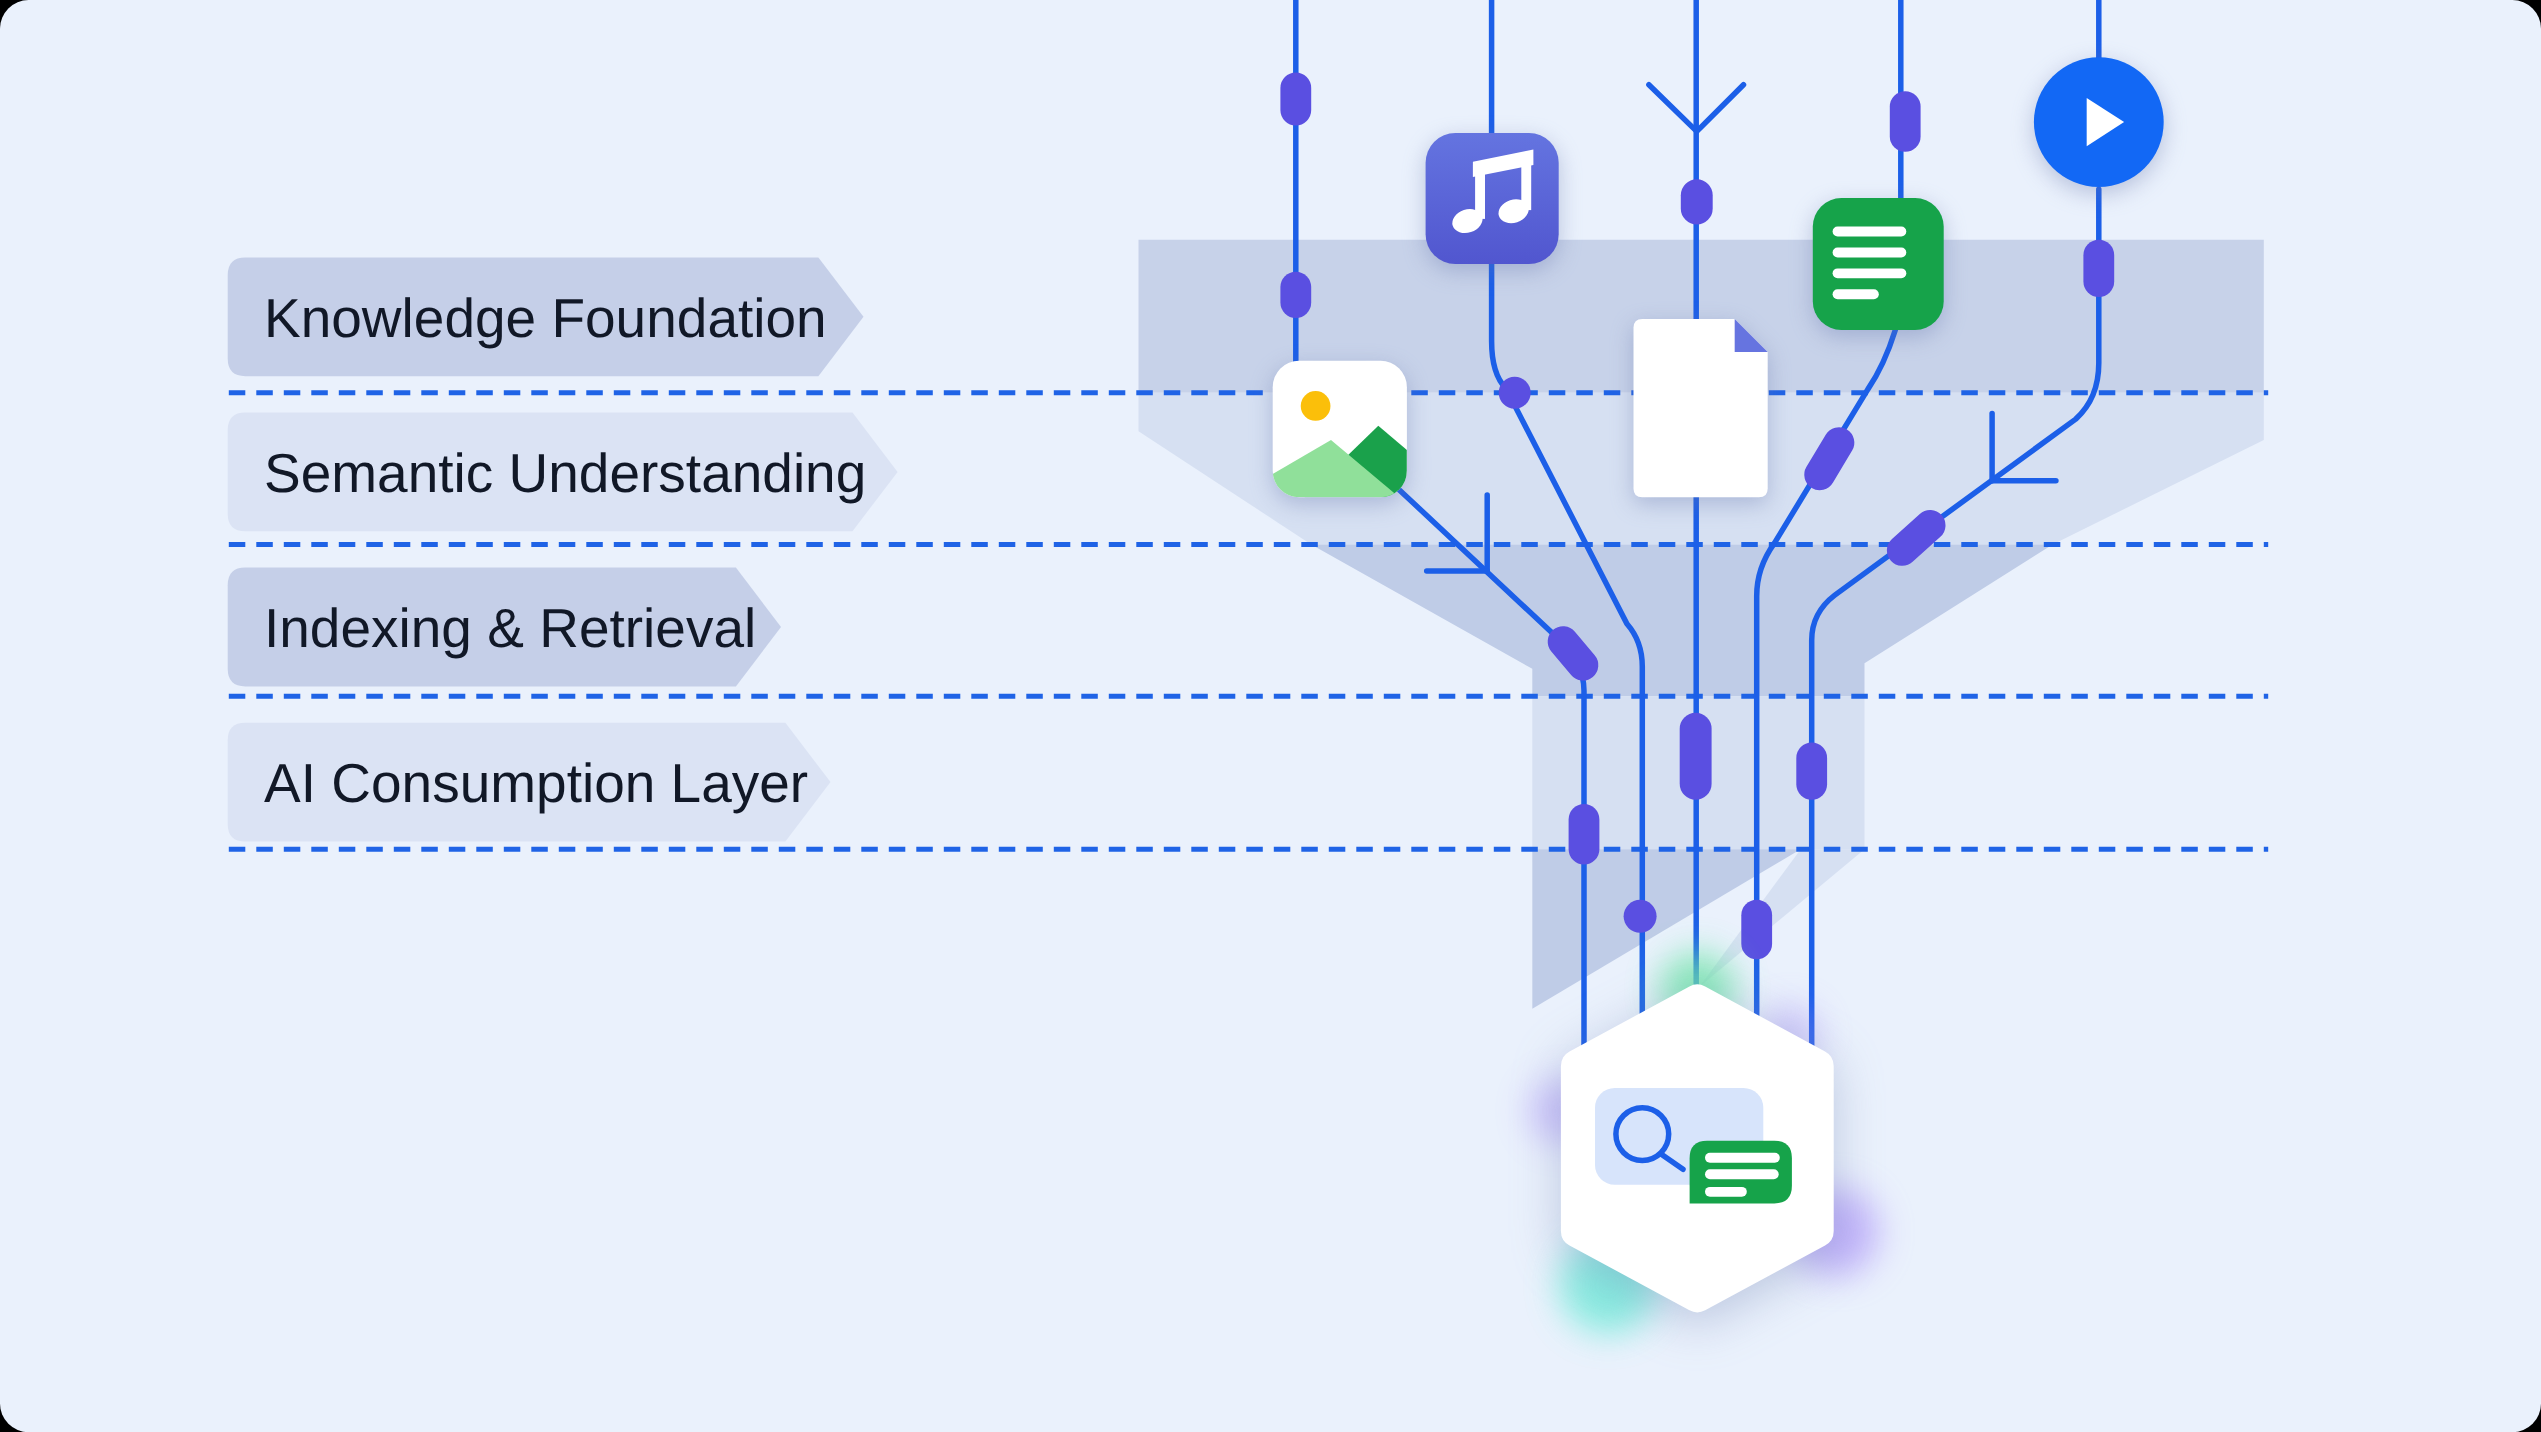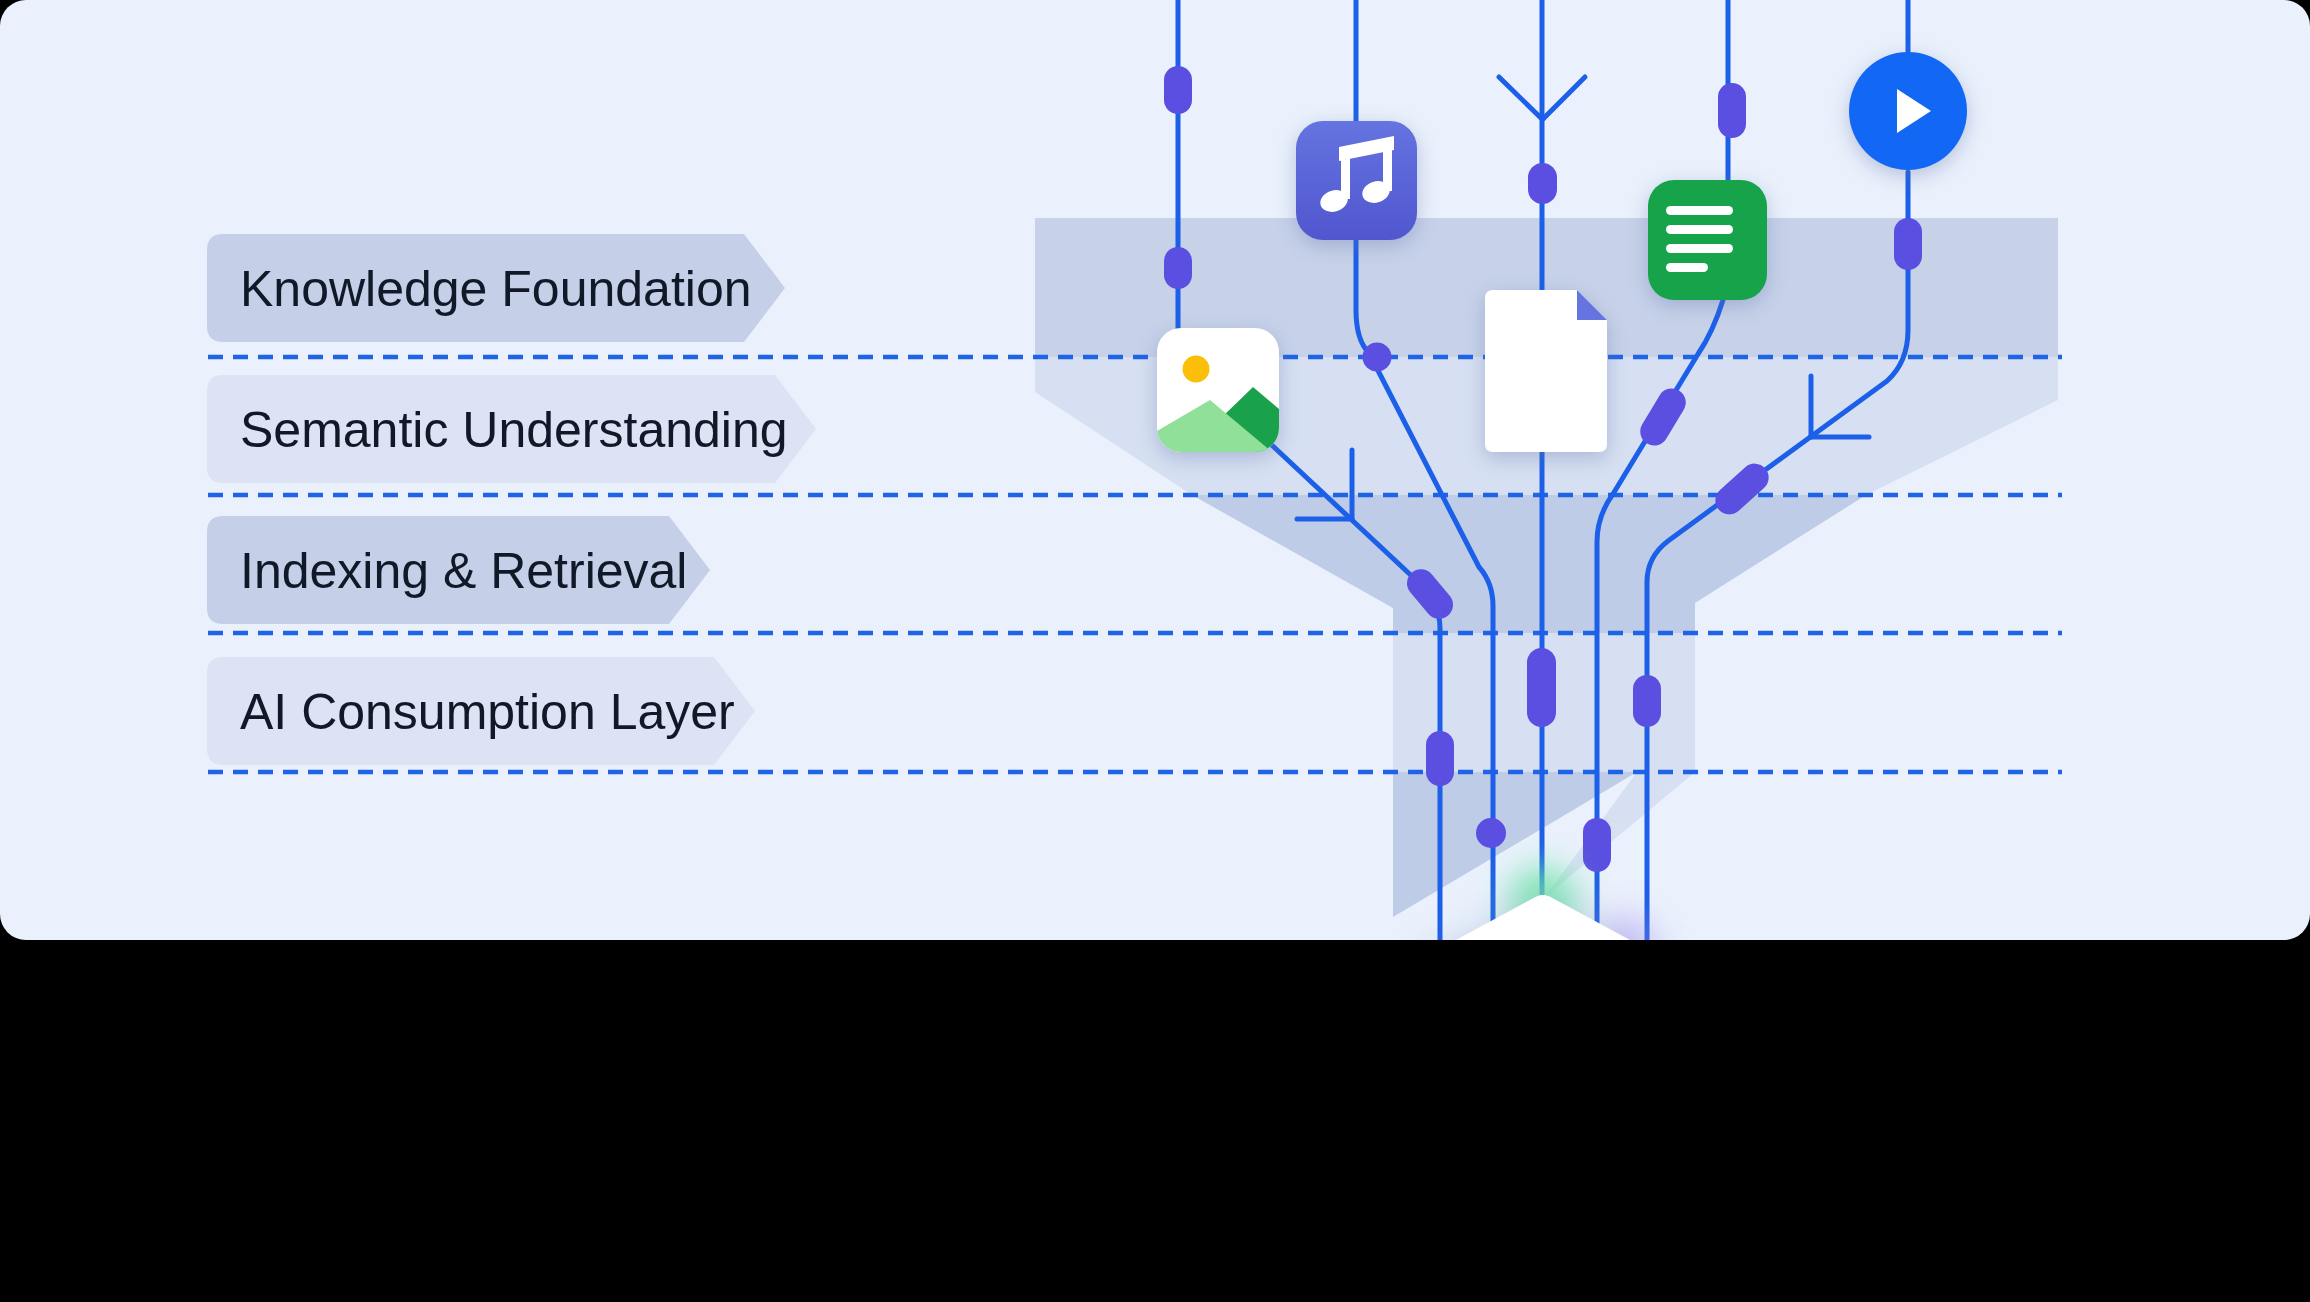--- a/index.html
+++ b/index.html
@@ -1,17 +1,17 @@
 <!DOCTYPE html>
 <html style="--page-bg: #eaf1fc; --accent-line: #1c5fe8; --dashed-line: #1f63e6; --node-pill: #5a4fe1; --funnel-med: #c7d2e9; --funnel-light: #d6e0f2; --funnel-dark: #bfcce7; --chip-dark: #c5cfe8; --chip-light: #dbe3f4; --chip-text: #111827; --music-top: #6474e0; --music-bottom: #5156cf; --doc-green: #16a34a; --play-blue: #1268f5; --page-fold: #6674e0; --sun-yellow: #fbbf0a; --mtn-dark: #1aa14b; --mtn-light: #90e09a; --card-bg: #d7e4fb; --glow-green: #6ee7a8; --glow-teal: #5eead4; --glow-violet: #a78bfa;"><head>
 <meta charset="utf-8">
 <style>
   html,body{margin:0;padding:0;background:#000;}
   .stage{
-    position:relative;width:2310px;height:940px;
+    position:relative;width:2310px;height:1302px;
     background:var(--page-bg,#eaf1fc);
     border-radius:26px;overflow:hidden;
     font-family:"Liberation Sans", sans-serif;
   }
   svg{display:block}
   .funnel-med{fill:var(--funnel-med,#c7d2e9);}
   .funnel-light{fill:var(--funnel-light,#d6e0f2);}
   .funnel-dark{fill:var(--funnel-dark,#bfcce7);}
   .dashed{stroke:var(--dashed-line,#1f63e6);stroke-width:4.5;stroke-dasharray:15 10;fill:none;}
   .chip-dark{fill:var(--chip-dark,#c5cfe8);}

